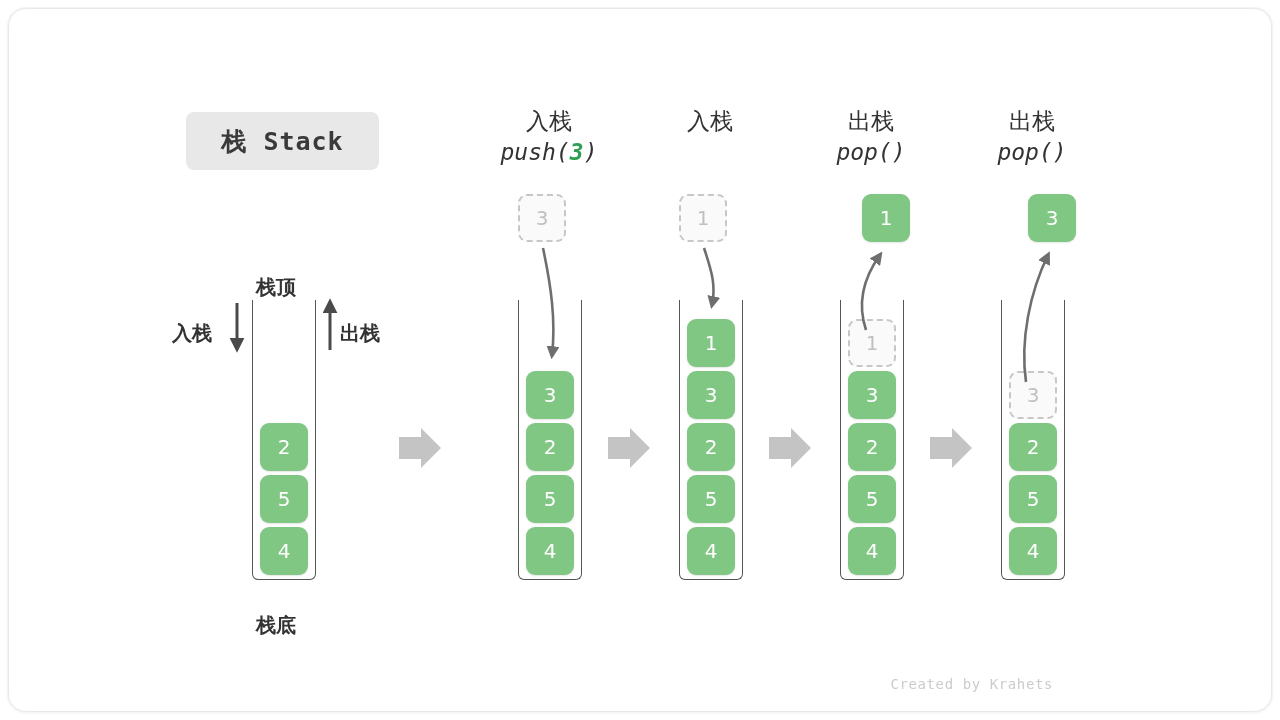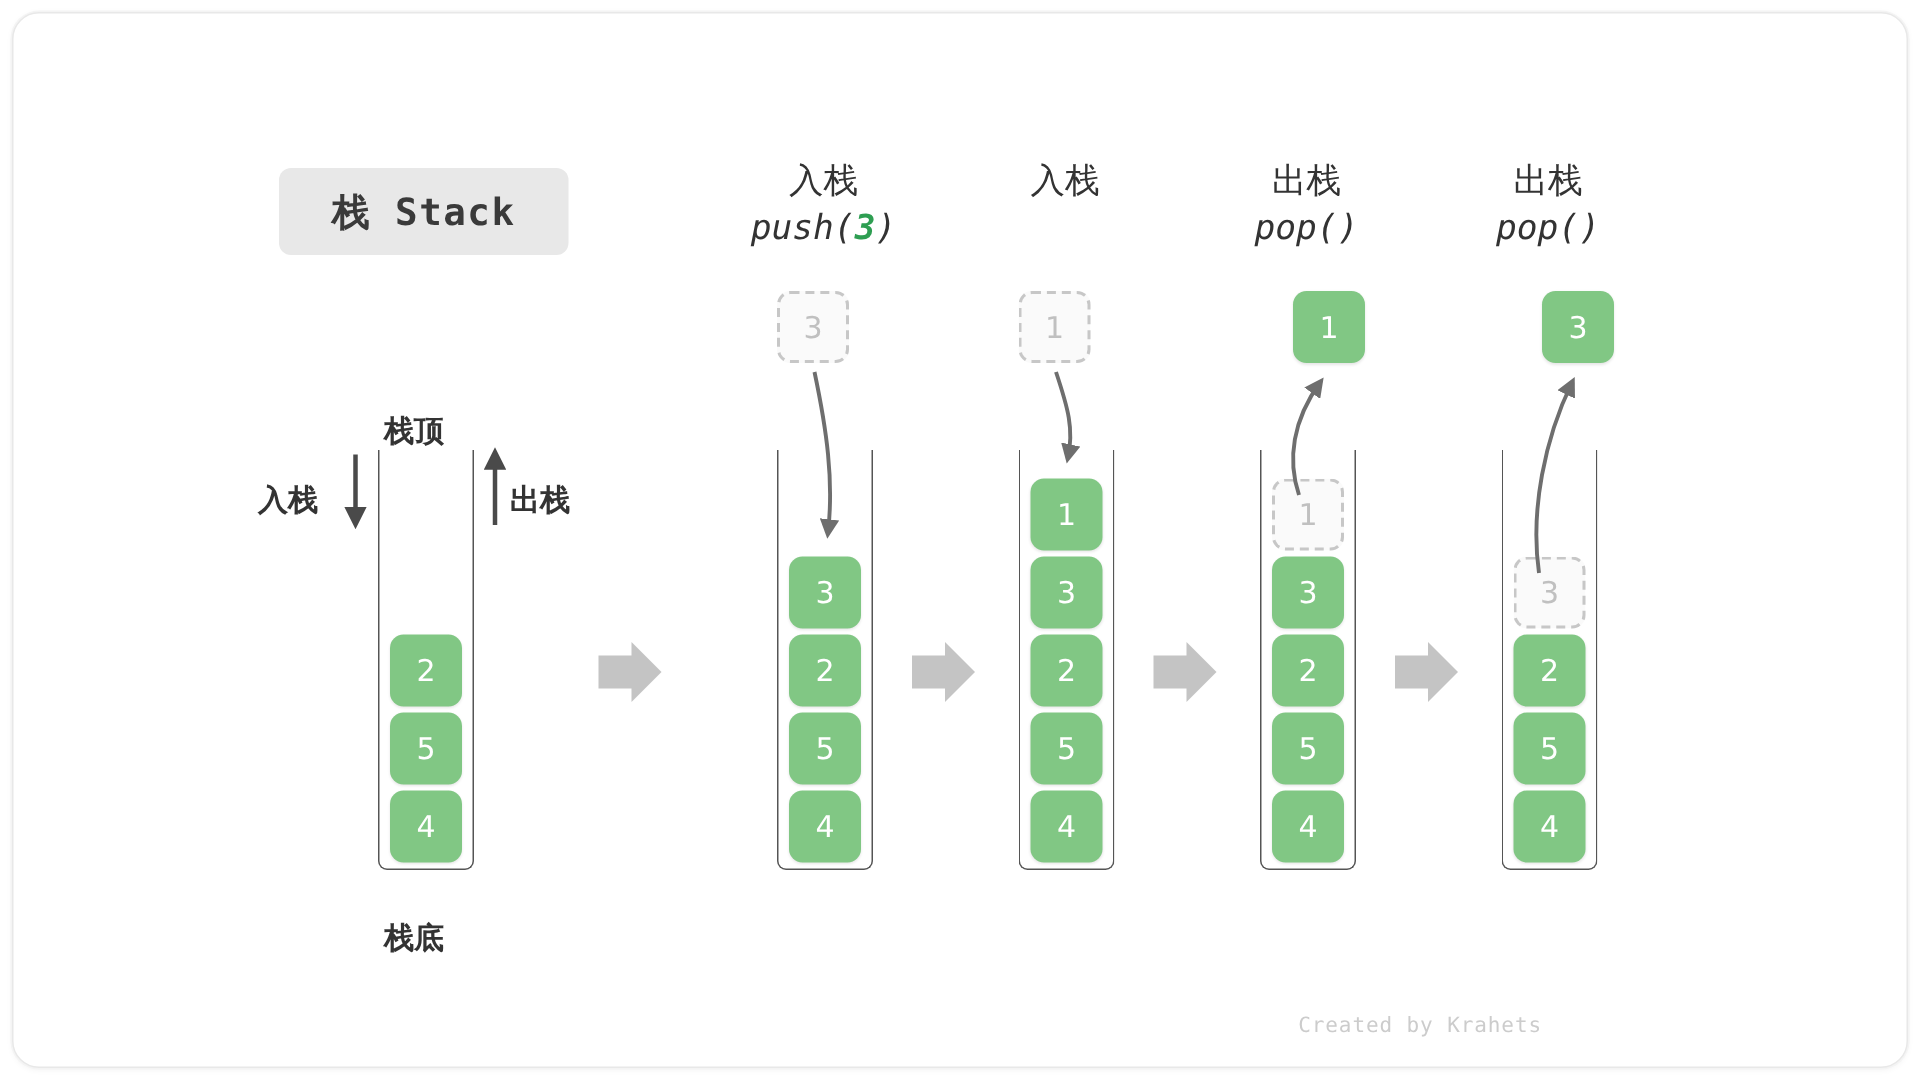--- a/index.html
+++ b/index.html
@@ -124,21 +124,21 @@
     font-family: "DejaVu Sans", "Liberation Sans", sans-serif;
     font-size: 20px;
     font-weight: bold;
     color: #333333;
     white-space: nowrap;
   }
 
   
   .credit {
     position: absolute;
-    right: 50px;
+    right: 25px;
     bottom: 28px;
     font-family: "DejaVu Sans Mono", "Liberation Mono", monospace;
     font-size: 14px;
     color: #cccccc;
     letter-spacing: 0.6px;
   }
 
   svg.overlay {
     position: absolute;
     left: 0;

